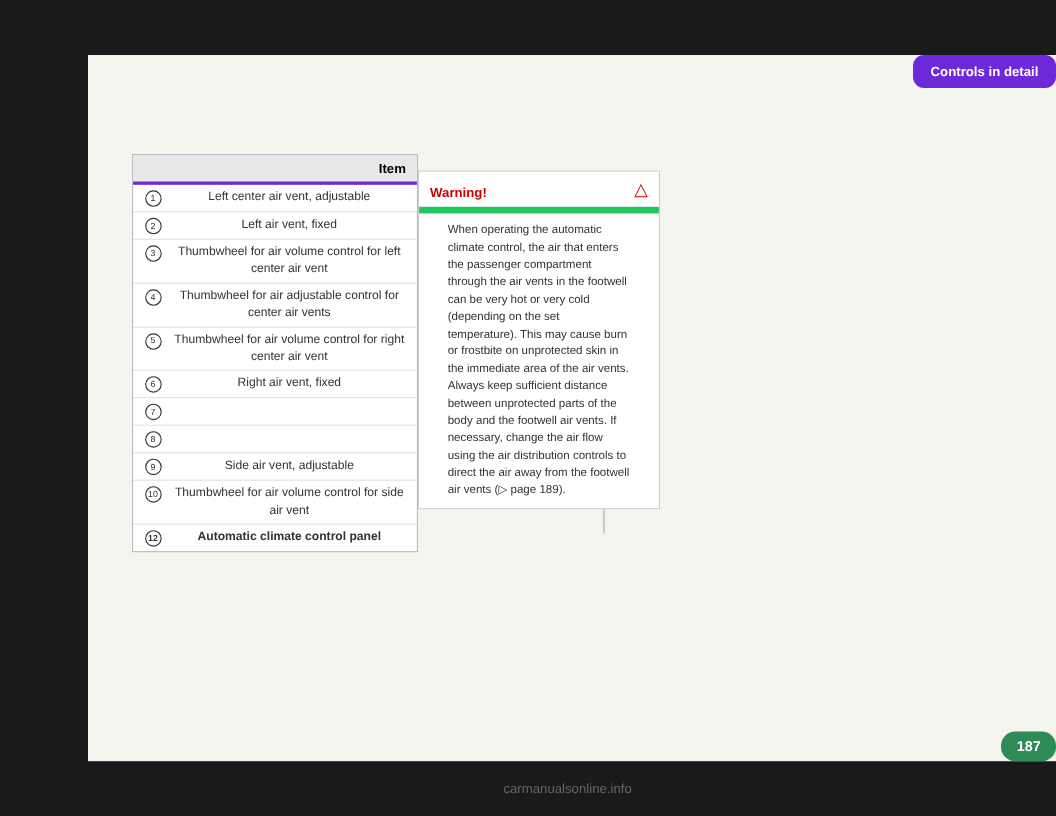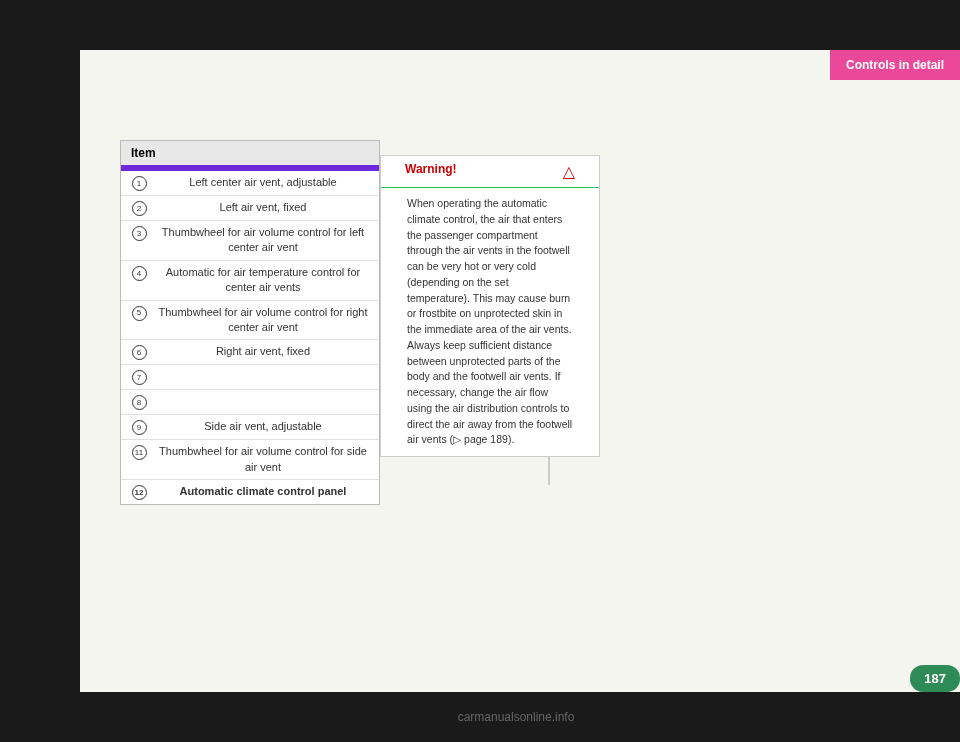--- a/index.html
+++ b/index.html
@@ -20,26 +20,27 @@
       right: 0;
       bottom: 50px;
       background-color: #f5f5f0;
     }
 
     
     .header-tab {
       position: absolute;
       top: 50px;
       right: 0;
-      background-color: #ec4899;
+      background-color: #6d28d9;
       color: white;
       font-size: 12px;
       font-weight: bold;
       padding: 8px 16px;
       z-index: 10;
+      border-radius: 10px;
     }
 
     
     .page-number-box {
       position: absolute;
       bottom: 50px;
       right: 0;
       background-color: #2e8b57;
       color: white;
       font-size: 13px;
@@ -79,22 +80,22 @@
       border: 1px solid #bbbbbb;
       background: white;
       font-size: 11px;
     }
 
     .item-table-header {
       background-color: #e8e8e8;
       padding: 5px 10px;
       font-weight: bold;
       font-size: 12px;
-      border-bottom: 6px solid #6d28d9;
-      text-align: left;
+      border-bottom: 3px solid #6d28d9;
+      text-align: right;
     }
 
     .item-row {
       display: flex;
       align-items: flex-start;
       padding: 4px 8px;
       border-bottom: 1px solid #e0e0e0;
       gap: 6px;
       color: #333;
       font-size: 11px;
@@ -137,24 +138,24 @@
       position: absolute;
       top: 155px;
       left: 380px;
       width: 220px;
       border: 1px solid #cccccc;
       background: white;
     }
 
     .warning-header {
       display: flex;
-      align-items: flex-start;
+      align-items: flex-end;
       justify-content: space-between;
-      padding: 6px 24px;
-      border-bottom: 1px solid #22c55e;
+      padding: 6px 10px;
+      border-bottom: 6px solid #22c55e;
     }
 
     .warning-title {
       color: #cc0000;
       font-weight: bold;
       font-size: 12px;
     }
 
     .warning-icon {
       color: #cc0000;
@@ -208,21 +209,21 @@
     <div class="item-row">
       <div class="item-num">
         <div class="circle-num">3</div>
       </div>
       <div class="item-text">Thumbwheel for air volume control for left center air vent</div>
     </div>
     <div class="item-row">
       <div class="item-num">
         <div class="circle-num">4</div>
       </div>
-      <div class="item-text">Automatic for air temperature control for center air vents</div>
+      <div class="item-text">Thumbwheel for air adjustable control for center air vents</div>
     </div>
     <div class="item-row">
       <div class="item-num">
         <div class="circle-num">5</div>
       </div>
       <div class="item-text">Thumbwheel for air volume control for right center air vent</div>
     </div>
     <div class="item-row">
       <div class="item-num">
         <div class="circle-num">6</div>
@@ -240,21 +241,21 @@
       </div>
     </div>
     <div class="item-row">
       <div class="item-num">
         <div class="circle-num">9</div>
       </div>
       <div class="item-text">Side air vent, adjustable</div>
     </div>
     <div class="item-row">
       <div class="item-num">
-        <div class="circle-num">11</div>
+        <div class="circle-num">10</div>
       </div>
       <div class="item-text">Thumbwheel for air volume control for side air vent</div>
     </div>
     <div class="item-row">
       <div class="item-num">
         <div class="circle-num">12</div>
       </div>
       <div class="item-text">Automatic climate control panel</div>
     </div>
   </div>

